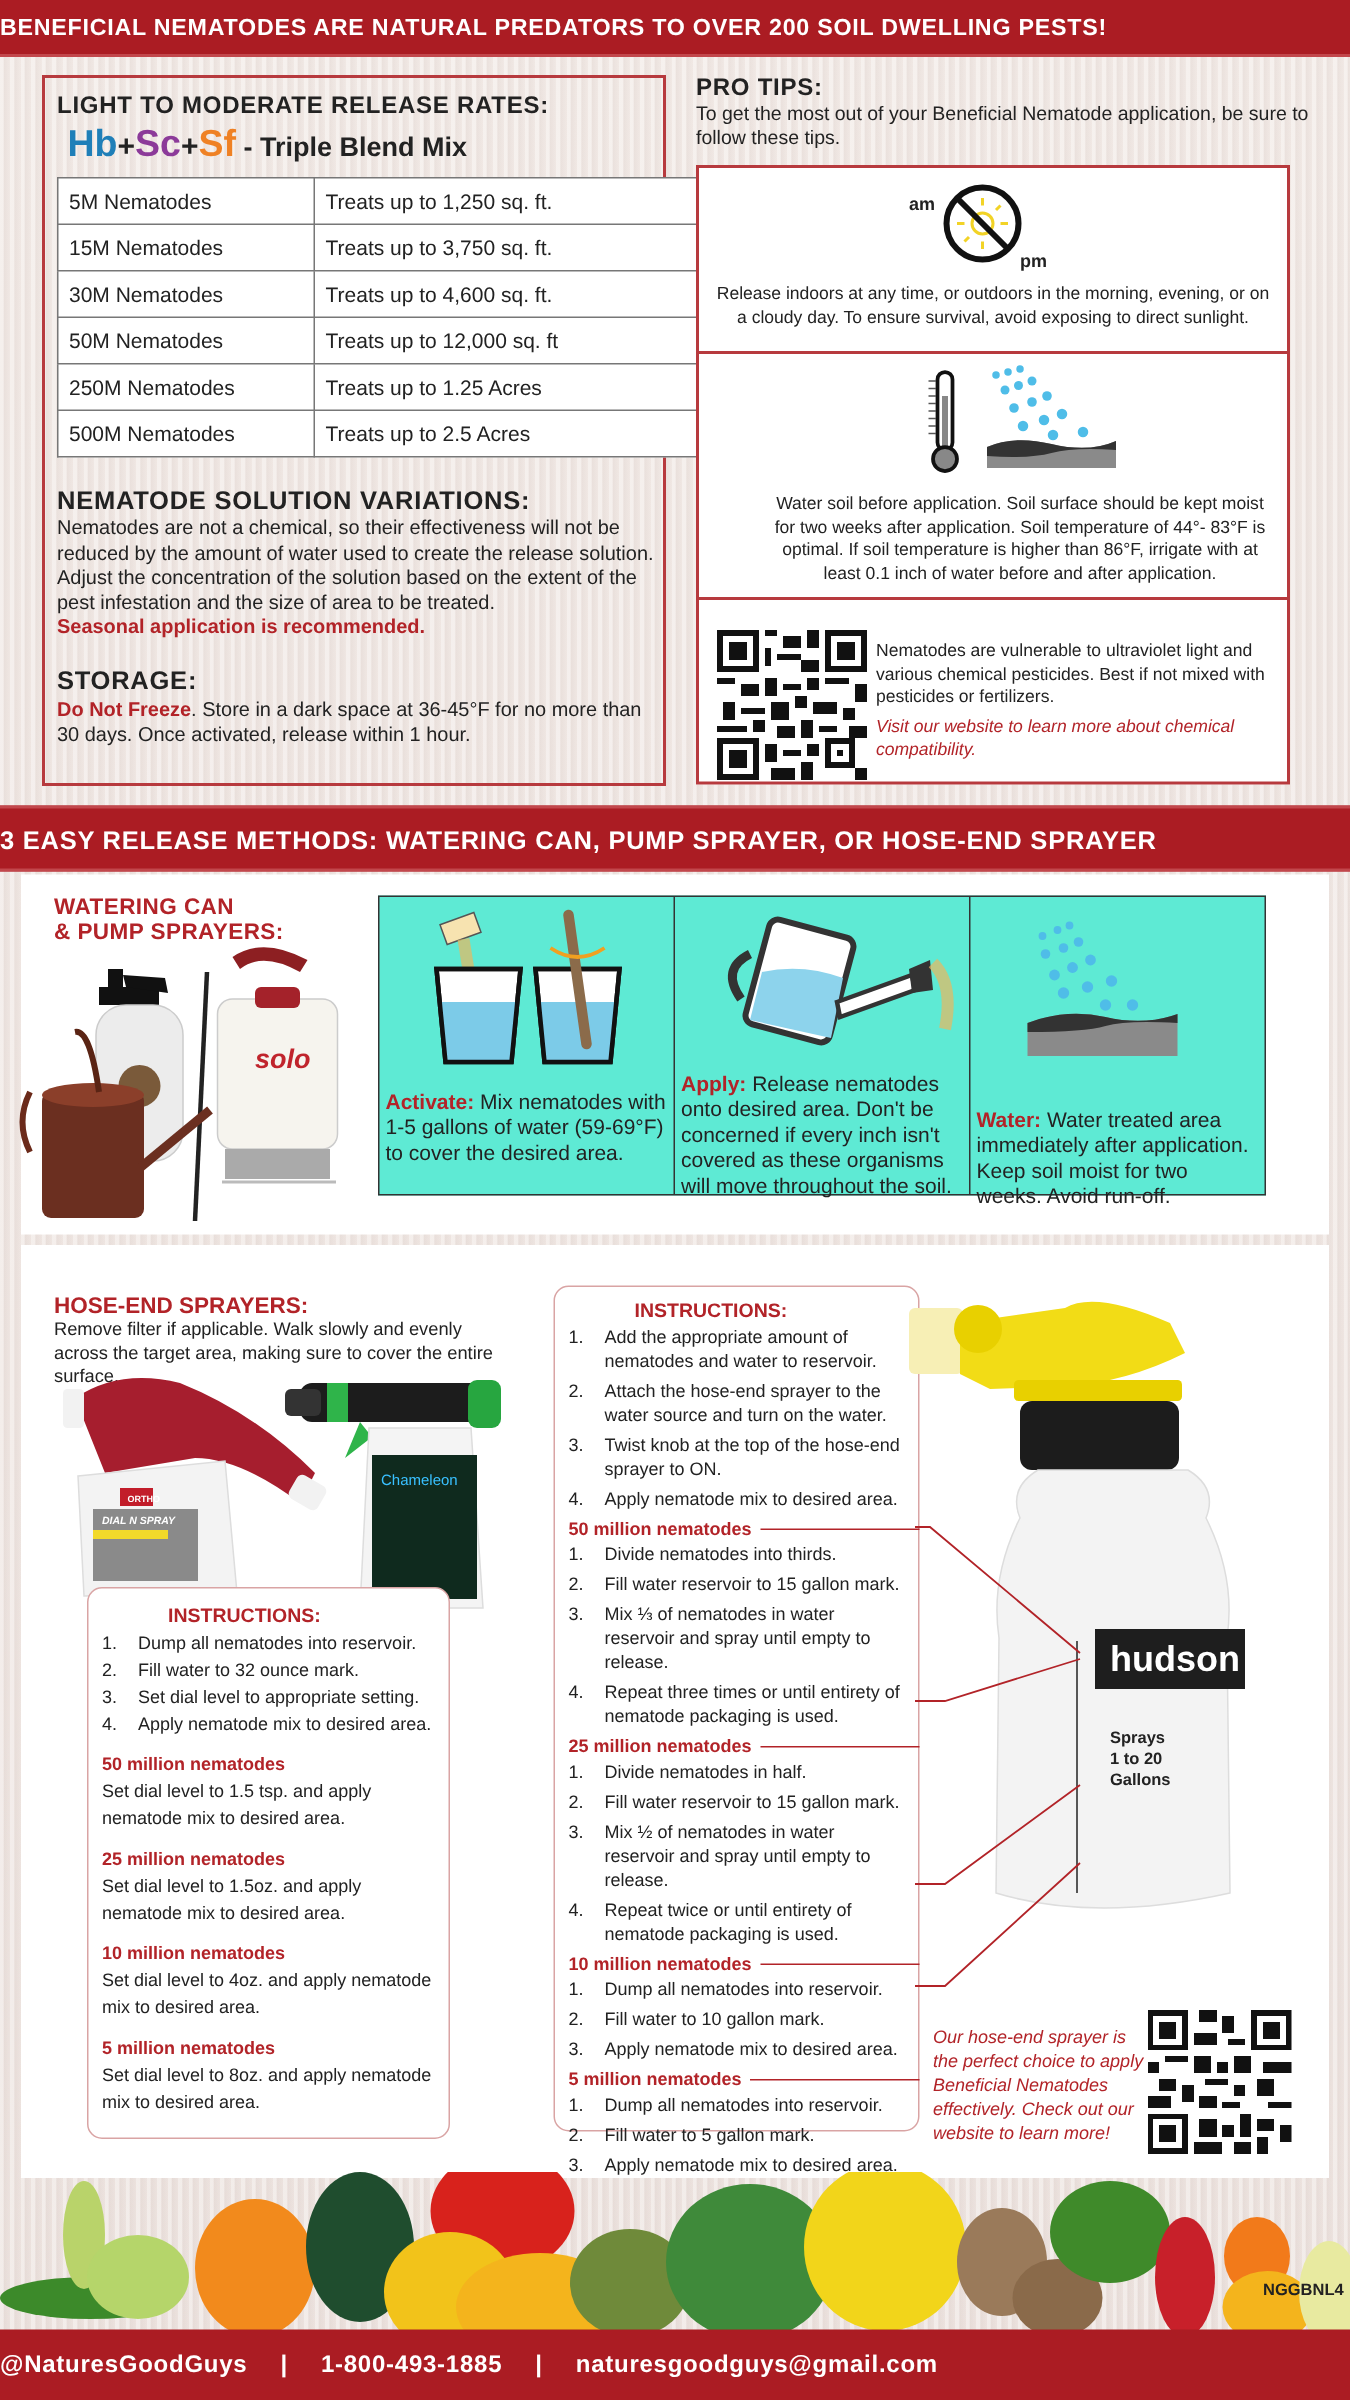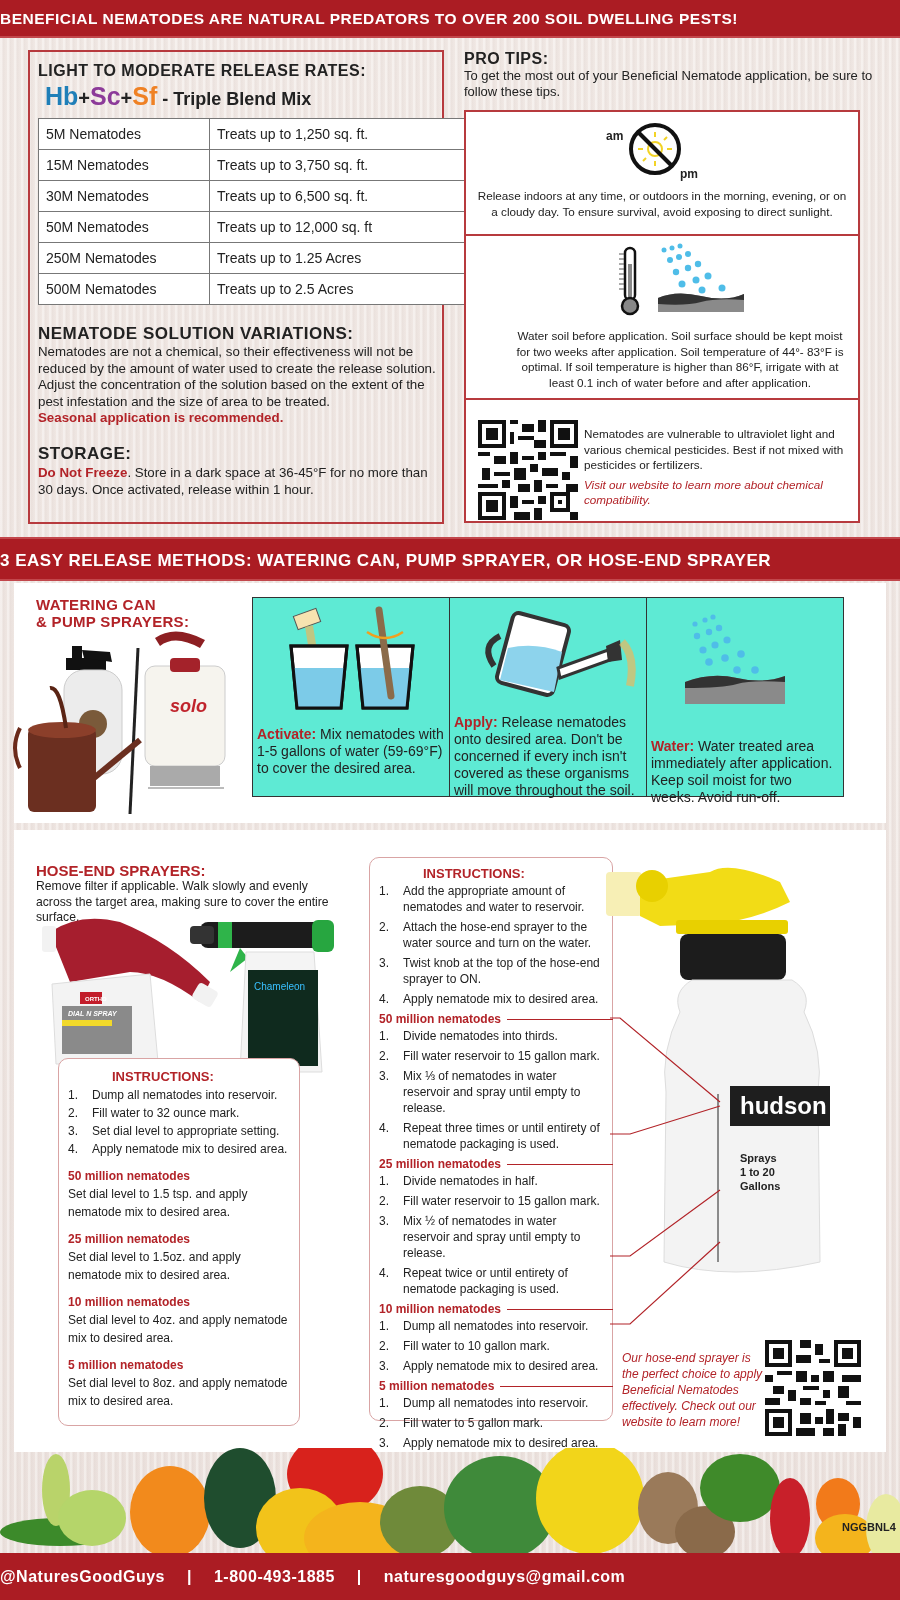--- a/index.html
+++ b/index.html
@@ -118,21 +118,21 @@
         <tr>
           <td>5M Nematodes</td>
           <td>Treats up to 1,250 sq. ft.</td>
         </tr>
     <tr>
           <td>15M Nematodes</td>
           <td>Treats up to 3,750 sq. ft.</td>
         </tr>
     <tr>
           <td>30M Nematodes</td>
-          <td>Treats up to 6,500 sq. ft.</td>
+          <td>Treats up to 4,600 sq. ft.</td>
         </tr>
     <tr>
           <td>50M Nematodes</td>
           <td>Treats up to 12,000 sq. ft</td>
         </tr>
     <tr>
           <td>250M Nematodes</td>
           <td>Treats up to 1.25 Acres</td>
         </tr>
     <tr>

